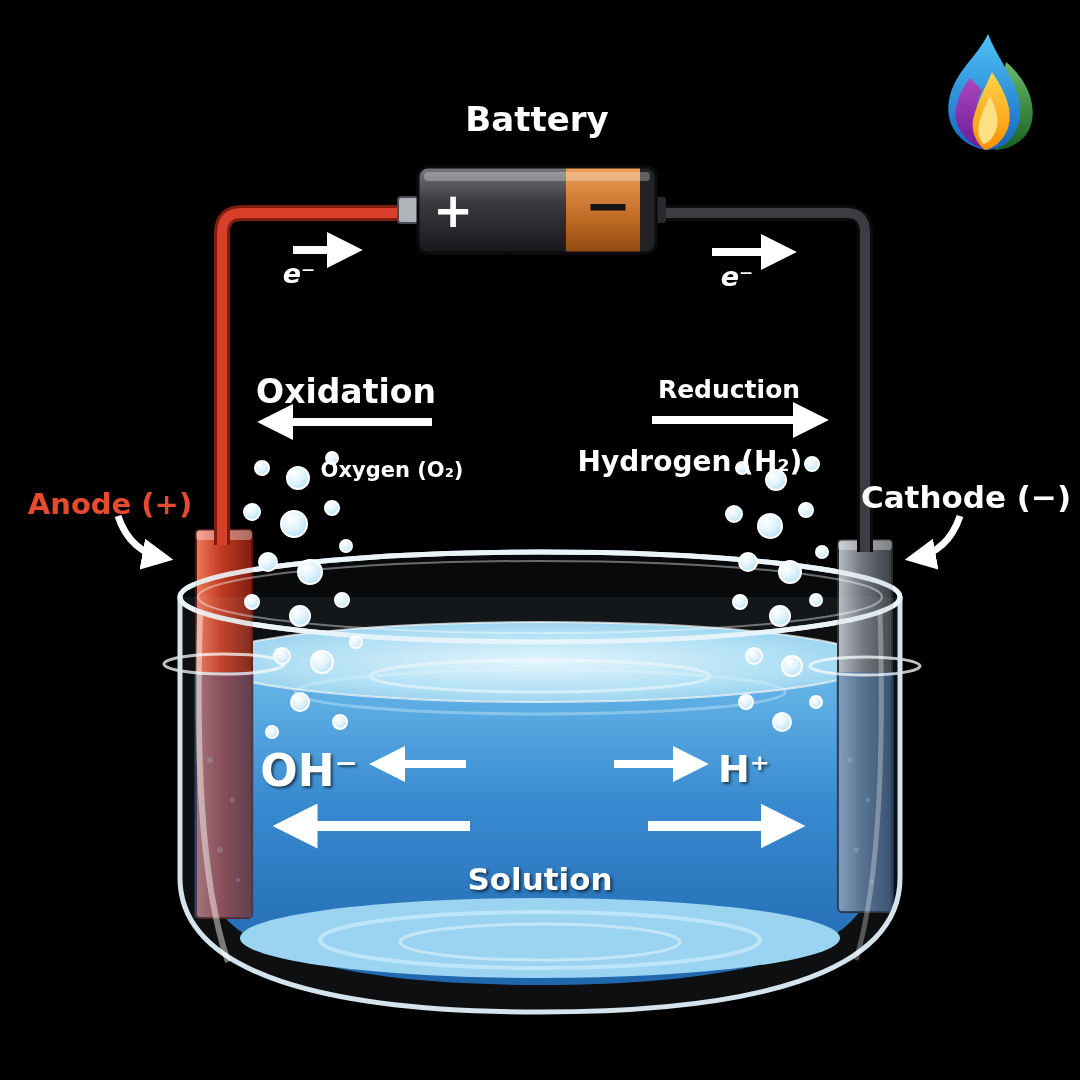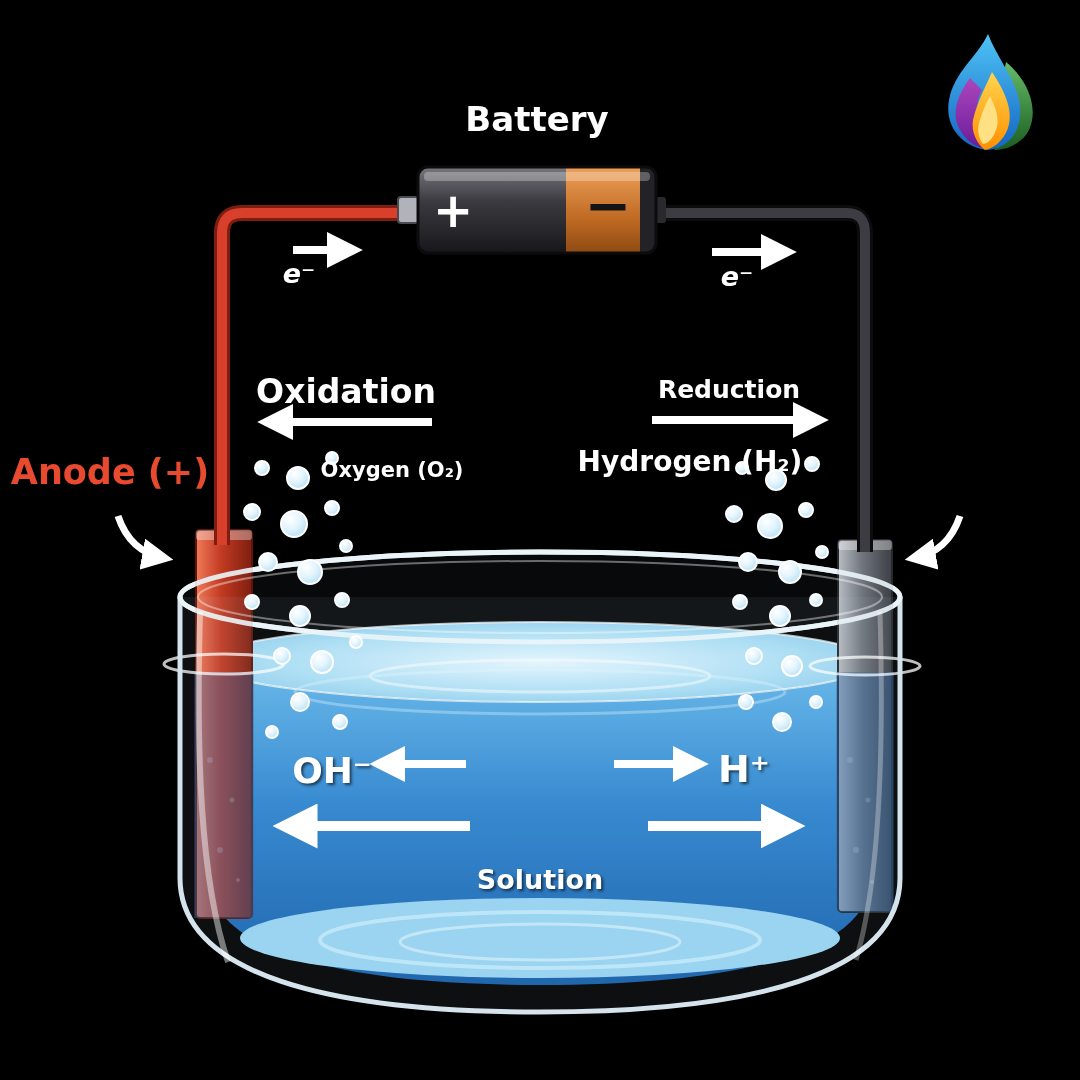--- a/index.html
+++ b/index.html
@@ -11,26 +11,26 @@
   .shadowed{text-shadow:2px 2px 3px rgba(0,0,0,.6);}
   #battery-label{left:537px;top:119px;font-size:34px;}
   #plus-symbol{left:453px;top:210px;font-size:48px;}
   #minus-symbol{left:608px;top:206px;font-size:56px;font-weight:900;color:#141414;}
   #e-left{left:299px;top:273px;font-size:27px;font-style:italic;}
   #e-right{left:737px;top:276px;font-size:27px;font-style:italic;}
   #oxidation-label{left:346px;top:391px;font-size:33px;}
   #reduction-label{left:729px;top:389px;font-size:25px;}
   #oxygen-label{left:392px;top:470px;font-size:21px;}
   #hydrogen-label{left:690px;top:462px;font-size:28px;}
-  #anode-label{left:110px;top:472px;font-size:35px;color:#e84a30;}
+  #anode-label{left:110px;top:504px;font-size:29px;color:#e84a30;}
   #cathode-label{left:966px;top:497px;font-size:31px;}
-  #oh-label{left:332px;top:771px;font-size:36px;}
+  #oh-label{left:309px;top:771px;font-size:44px;}
   #h-label{left:744px;top:769px;font-size:38px;}
   #electrolyte-line1{left:540px;top:842px;font-size:31px;}
-  #electrolyte-line2{left:540px;top:879px;font-size:27px;}
+  #electrolyte-line2{left:540px;top:879px;font-size:31px;}
   .bub{fill:url(#bubGrad);stroke:#ffffff;stroke-width:2;}
   .arrow{stroke:#ffffff;fill:none;}
 </style>
 </head>
 <body>
 
 <div id="stage">
 
 <svg id="diagram-svg" width="1080" height="1080" viewBox="0 0 1080 1080">
   <defs>
@@ -226,17 +226,18 @@
 <div class="lbl" id="battery-label">Battery</div>
 <div class="lbl" id="plus-symbol">+</div>
 <div class="lbl" id="minus-symbol">−</div>
 <div class="lbl" id="e-left">e⁻</div>
 <div class="lbl" id="e-right">e⁻</div>
 <div class="lbl" id="oxidation-label">Oxidation</div>
 <div class="lbl" id="reduction-label">Reduction</div>
 <div class="lbl" id="oxygen-label">Oxygen (O₂)</div>
 <div class="lbl" id="hydrogen-label">Hydrogen (H₂)</div>
 <div class="lbl" id="anode-label">Anode (+)</div>
+<div class="lbl" id="cathode-label">Cathode (−)</div>
 <div class="lbl shadowed" id="oh-label">OH⁻</div>
 <div class="lbl shadowed" id="h-label">H⁺</div>
 <div class="lbl shadowed" id="electrolyte-line2">Solution</div>
 
 </div>
 
 </body></html>

